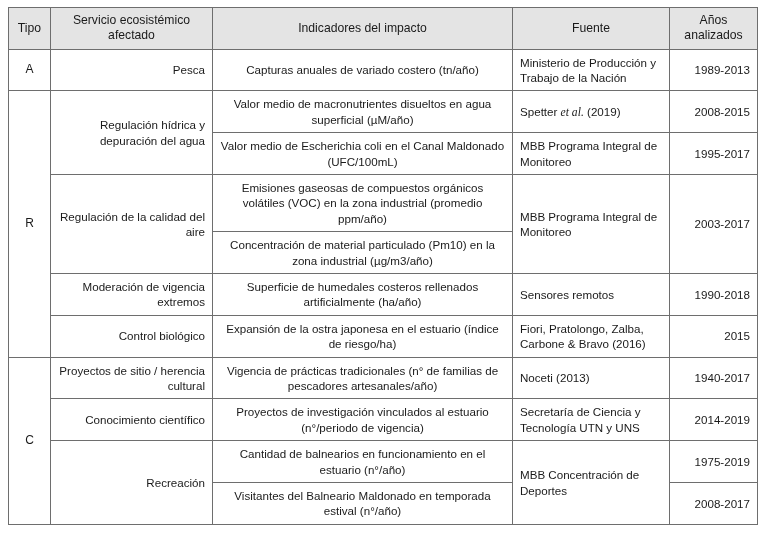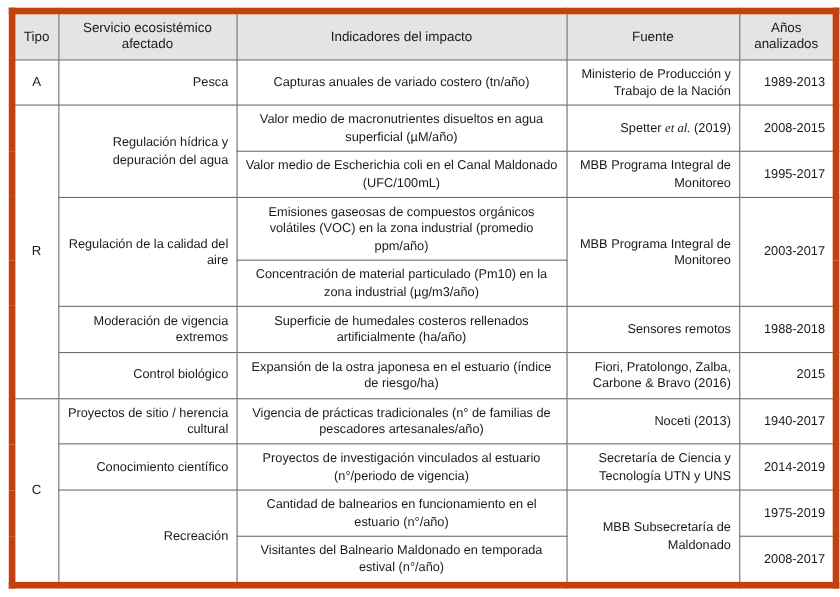--- a/index.html
+++ b/index.html
@@ -29,21 +29,21 @@
   }
   table.eco-table td,
   table.eco-table th {
     border: 1px solid #6e6e6e;
     padding: 5px 7px;
     vertical-align: middle;
     font-weight: normal;
   }
   
   table.eco-table {
-    border: 6px solid #c2410c;
+    border: 1px solid #c2410c;
   }
   thead th {
     background: #e4e4e4;
     font-weight: bold;
     text-align: center;
     font-size: 12.2px;
     line-height: 1.25;
     padding-top: 9px;
     padding-bottom: 9px;
     border-color: #5a5a5a;
@@ -59,21 +59,21 @@
     text-align: center;
     font-size: 12px;
   }
   td.servicio {
     text-align: right;
   }
   td.indicador {
     text-align: center;
   }
   td.fuente {
-    text-align: right;
+    text-align: left;
   }
   td.anios {
     text-align: right;
     white-space: nowrap;
   }
   .ital { font-style: italic; font-family: Liberation Serif, serif; }
 </style>
 </head>
 <body>
 
@@ -121,21 +121,21 @@
           <td class="fuente" rowspan="2">MBB Programa Integral de Monitoreo</td>
           <td class="anios" rowspan="2">2003-2017</td>
         </tr>
         <tr>
           <td class="indicador">Concentración de material particulado (Pm10) en la zona industrial (µg/m3/año)</td>
         </tr>
         <tr>
           <td class="servicio" rowspan="1">Moderación de vigencia extremos</td>
           <td class="indicador">Superficie de humedales costeros rellenados artificialmente (ha/año)</td>
           <td class="fuente">Sensores remotos</td>
-          <td class="anios">1988-2018</td>
+          <td class="anios">1990-2018</td>
         </tr>
         <tr>
           <td class="servicio" rowspan="1">Control biológico</td>
           <td class="indicador">Expansión de la ostra japonesa en el estuario (índice de riesgo/ha)</td>
           <td class="fuente">Fiori, Pratolongo, Zalba, Carbone &amp; Bravo (2016)</td>
           <td class="anios">2015</td>
         </tr>
         <tr>
           <td class="tipo" rowspan="4">C</td>
           <td class="servicio" rowspan="1">Proyectos de sitio / herencia cultural</td>
@@ -145,21 +145,21 @@
         </tr>
         <tr>
           <td class="servicio" rowspan="1">Conocimiento científico</td>
           <td class="indicador">Proyectos de investigación vinculados al estuario (n°/periodo de vigencia)</td>
           <td class="fuente">Secretaría de Ciencia y Tecnología UTN y UNS</td>
           <td class="anios">2014-2019</td>
         </tr>
         <tr>
           <td class="servicio" rowspan="2">Recreación</td>
           <td class="indicador">Cantidad de balnearios en funcionamiento en el estuario (n°/año)</td>
-          <td class="fuente" rowspan="2">MBB Subsecretaría de Maldonado</td>
+          <td class="fuente" rowspan="2">MBB Concentración de Deportes</td>
           <td class="anios">1975-2019</td>
         </tr>
         <tr>
           <td class="indicador">Visitantes del Balneario Maldonado en temporada estival (n°/año)</td>
           <td class="anios">2008-2017</td>
         </tr>
       </tbody>
   </table>
 </div>
 

